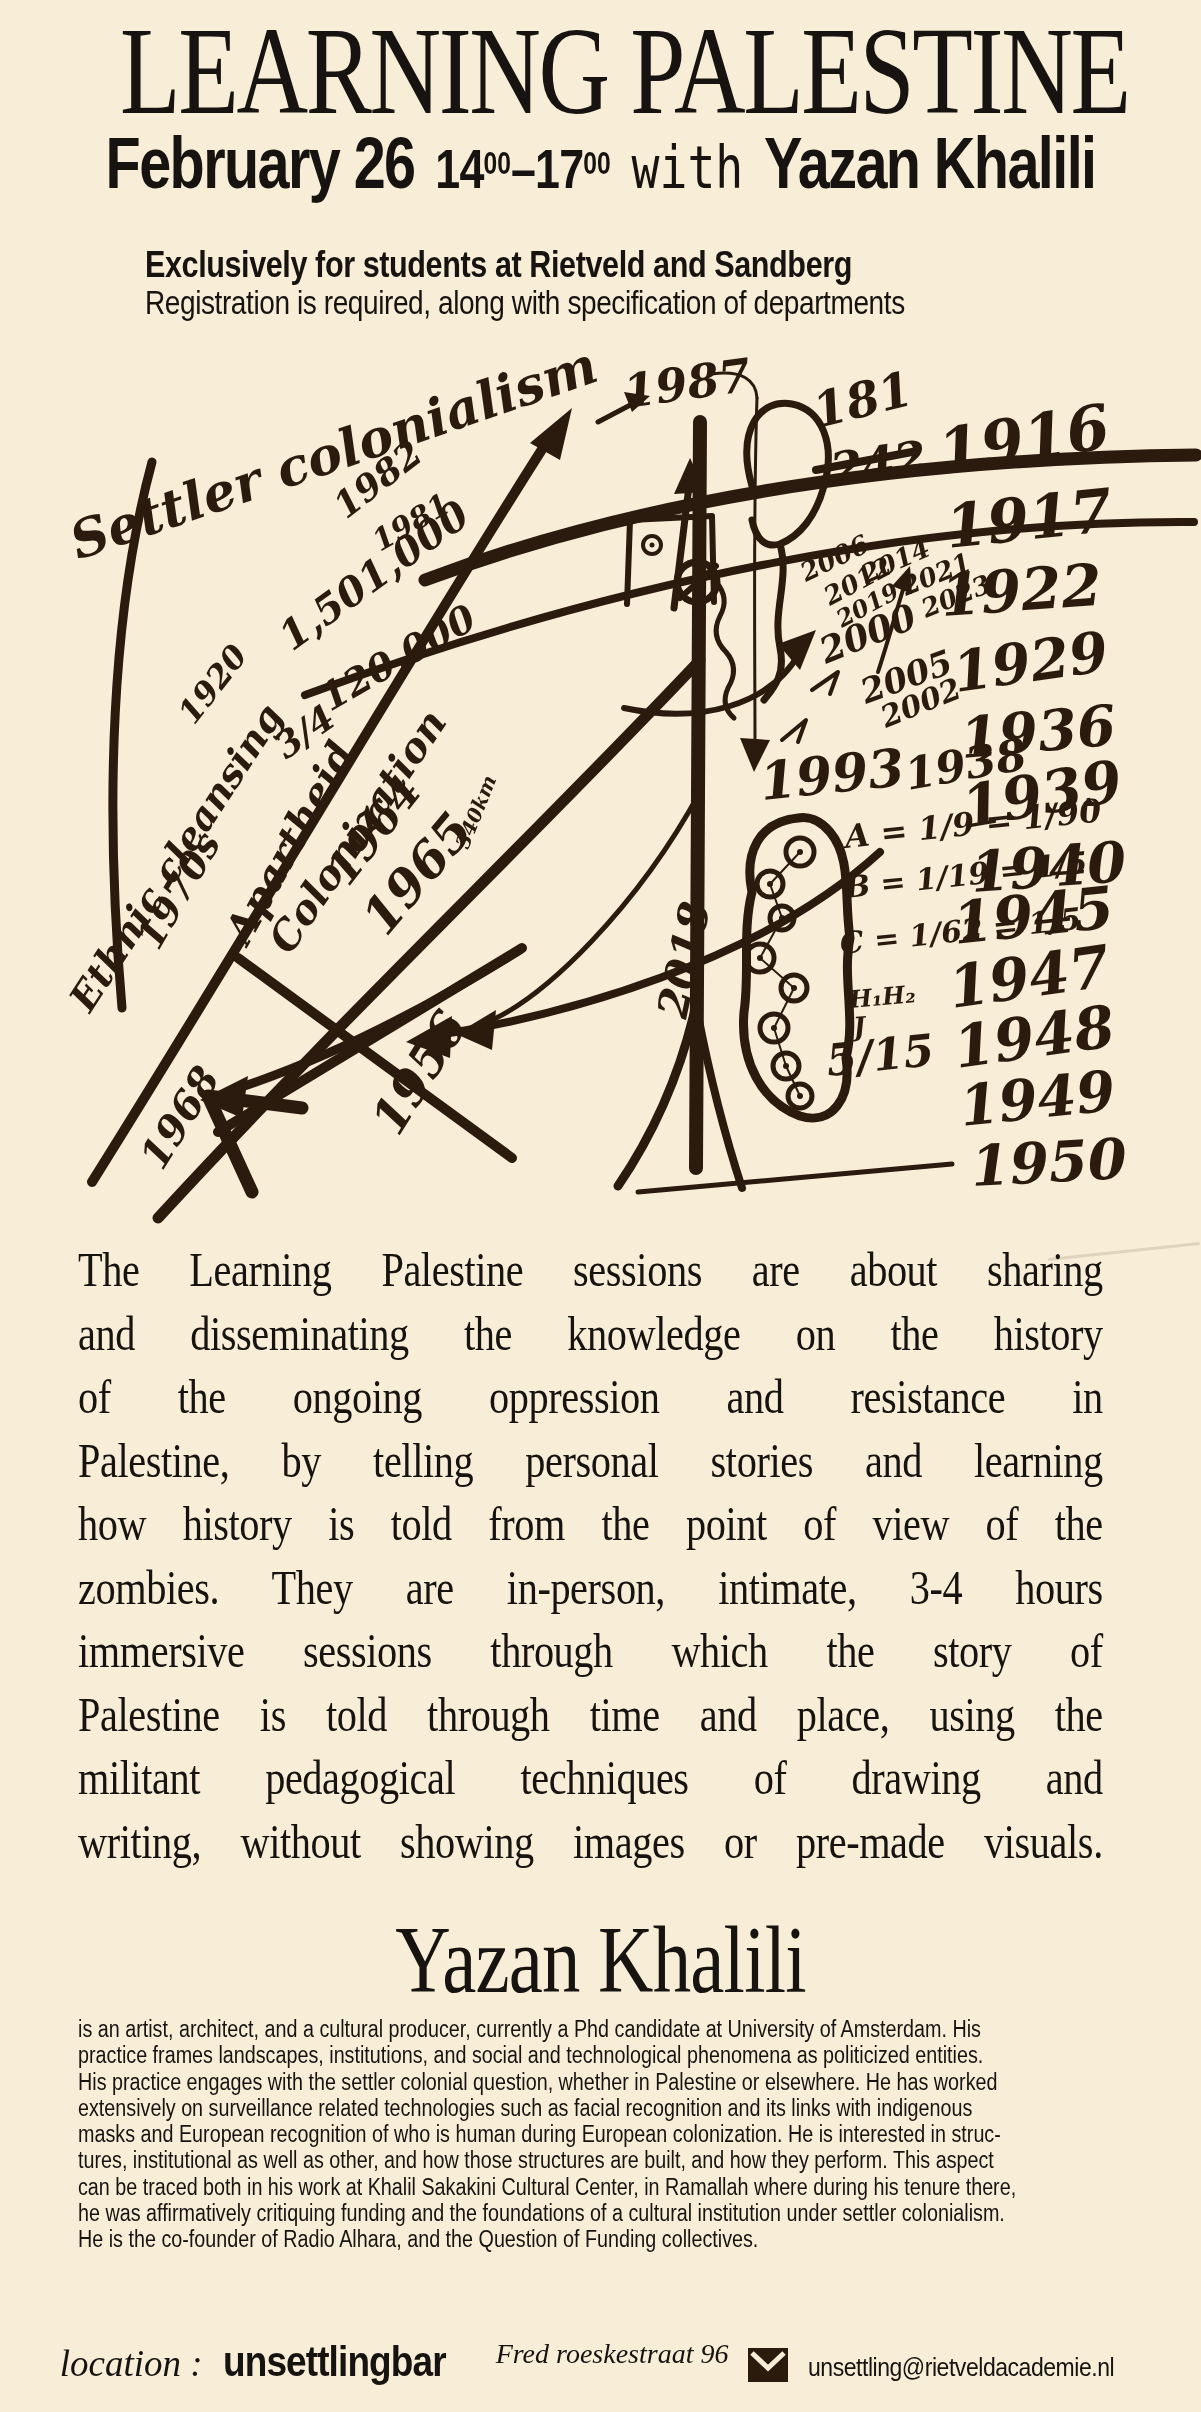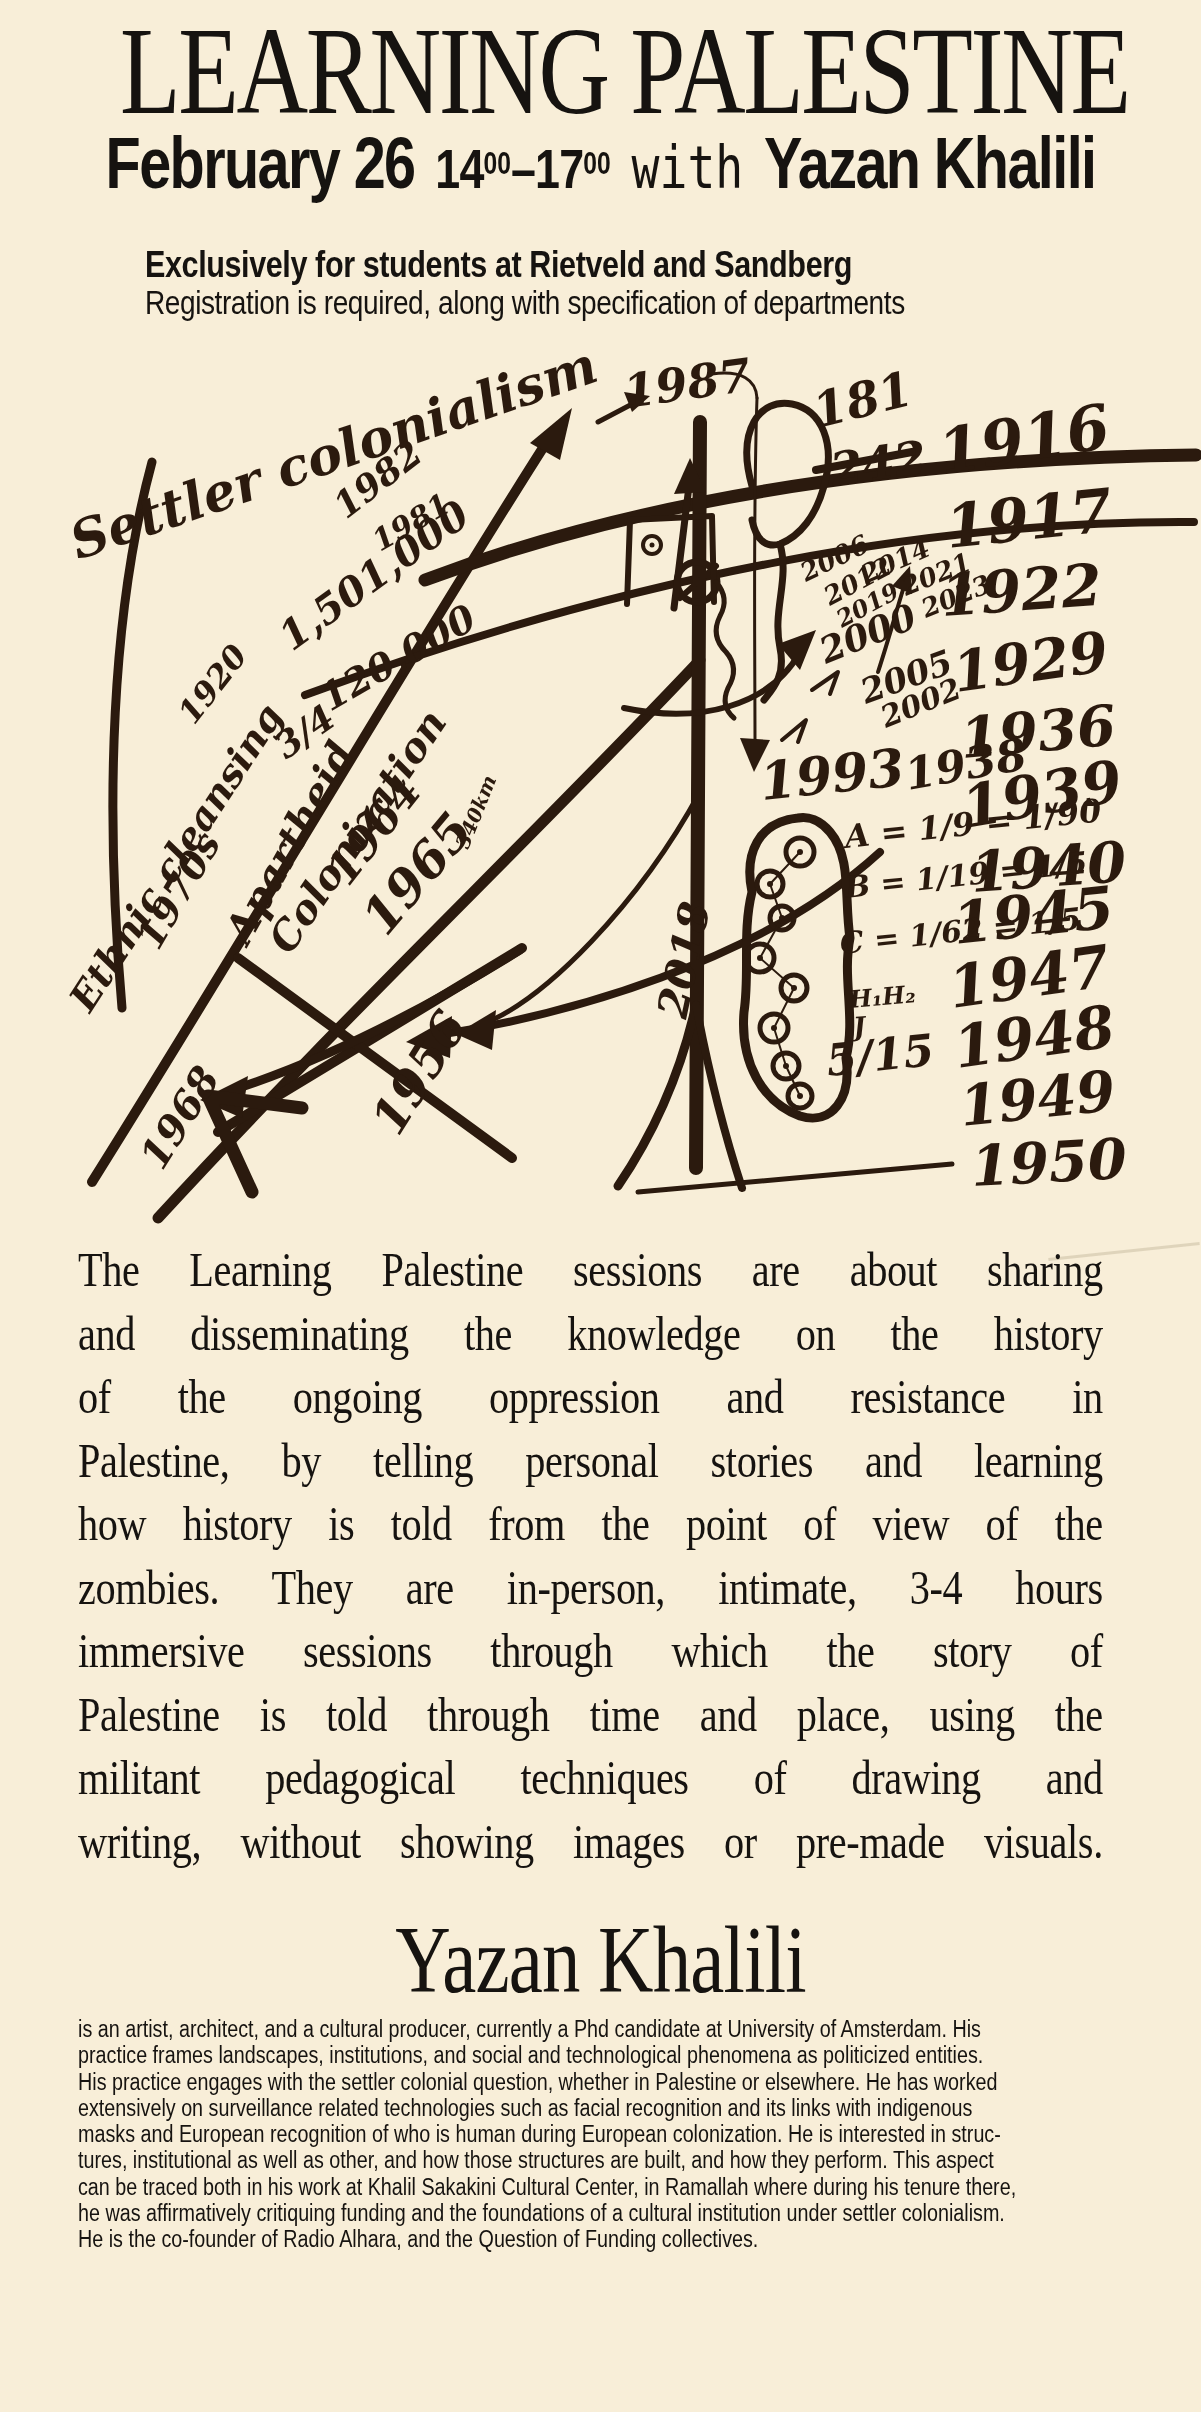--- a/index.html
+++ b/index.html
@@ -257,14 +257,26 @@
     <div>practice frames landscapes, institutions, and social and technological phenomena as politicized entities.</div>
     <div>His practice engages with the settler colonial question, whether in Palestine or elsewhere. He has worked</div>
     <div>extensively on surveillance related technologies such as facial recognition and its links with indigenous</div>
     <div>masks and European recognition of who is human during European colonization. He is interested in struc-</div>
     <div>tures, institutional as well as other, and how those structures are built, and how they perform. This aspect</div>
     <div>can be traced both in his work at Khalil Sakakini Cultural Center, in Ramallah where during his tenure there,</div>
     <div>he was affirmatively critiquing funding and the foundations of a cultural institution under settler colonialism.</div>
     <div>He is the co-founder of Radio Alhara, and the Question of Funding collectives.</div>
   </div>
 
+  <div class="footer">
+    <span class="f-location">location :</span>
+    <span class="f-venue">unsettlingbar</span>
+    <span class="f-address">Fred roeskestraat 96</span>
+    <span class="f-mail-icon">
+      <svg width="40" height="34" viewBox="0 0 40 34">
+        <rect x="0" y="0" width="40" height="34" fill="var(--ink)"></rect>
+        <polyline points="4,5 20,20 36,5" fill="none" stroke="var(--bg)" stroke-width="5"></polyline>
+      </svg>
+    </span>
+    <span class="f-email">unsettling@rietveldacademie.nl</span>
+  </div>
 
 </div>
 
 </body></html>

